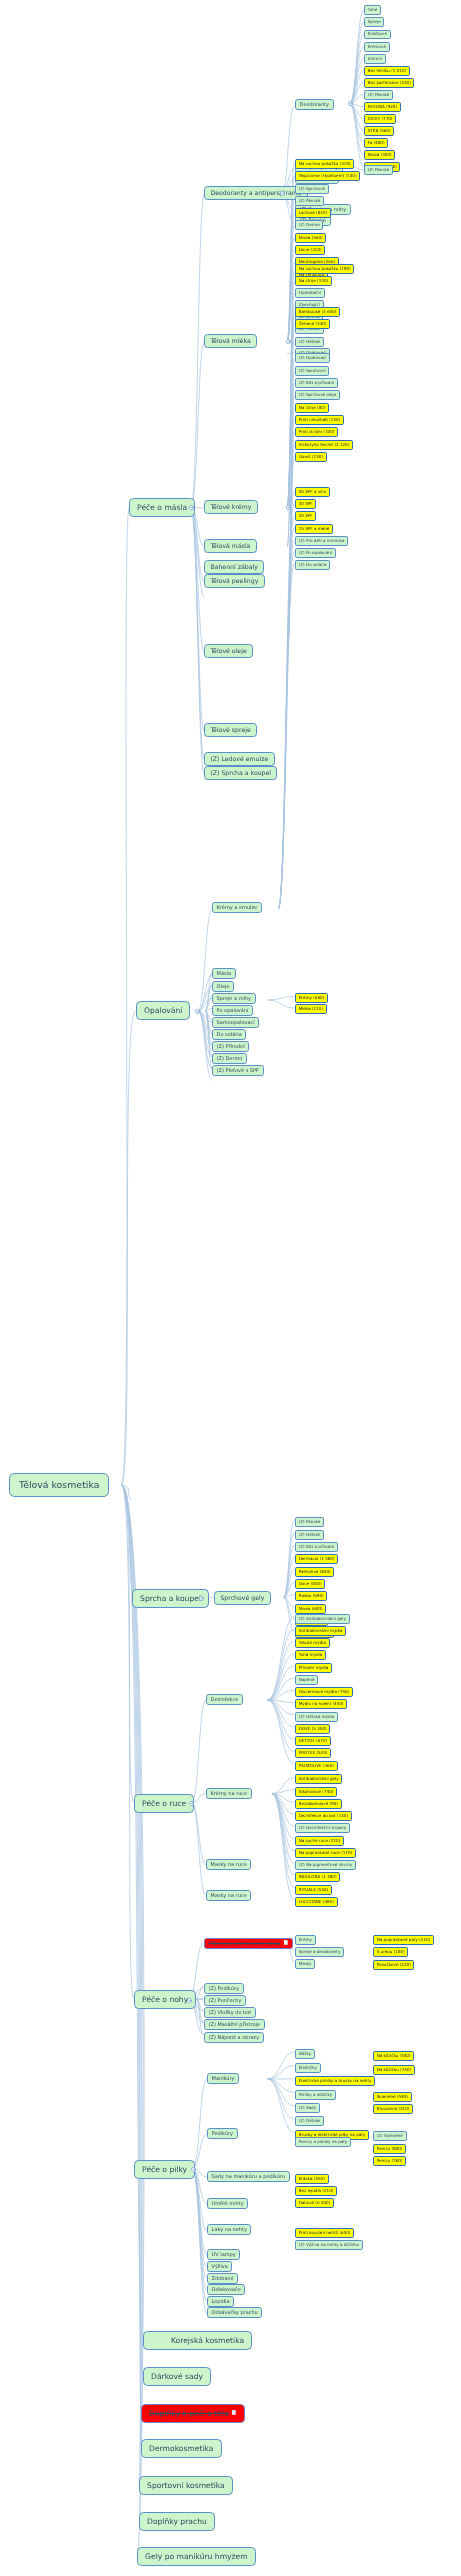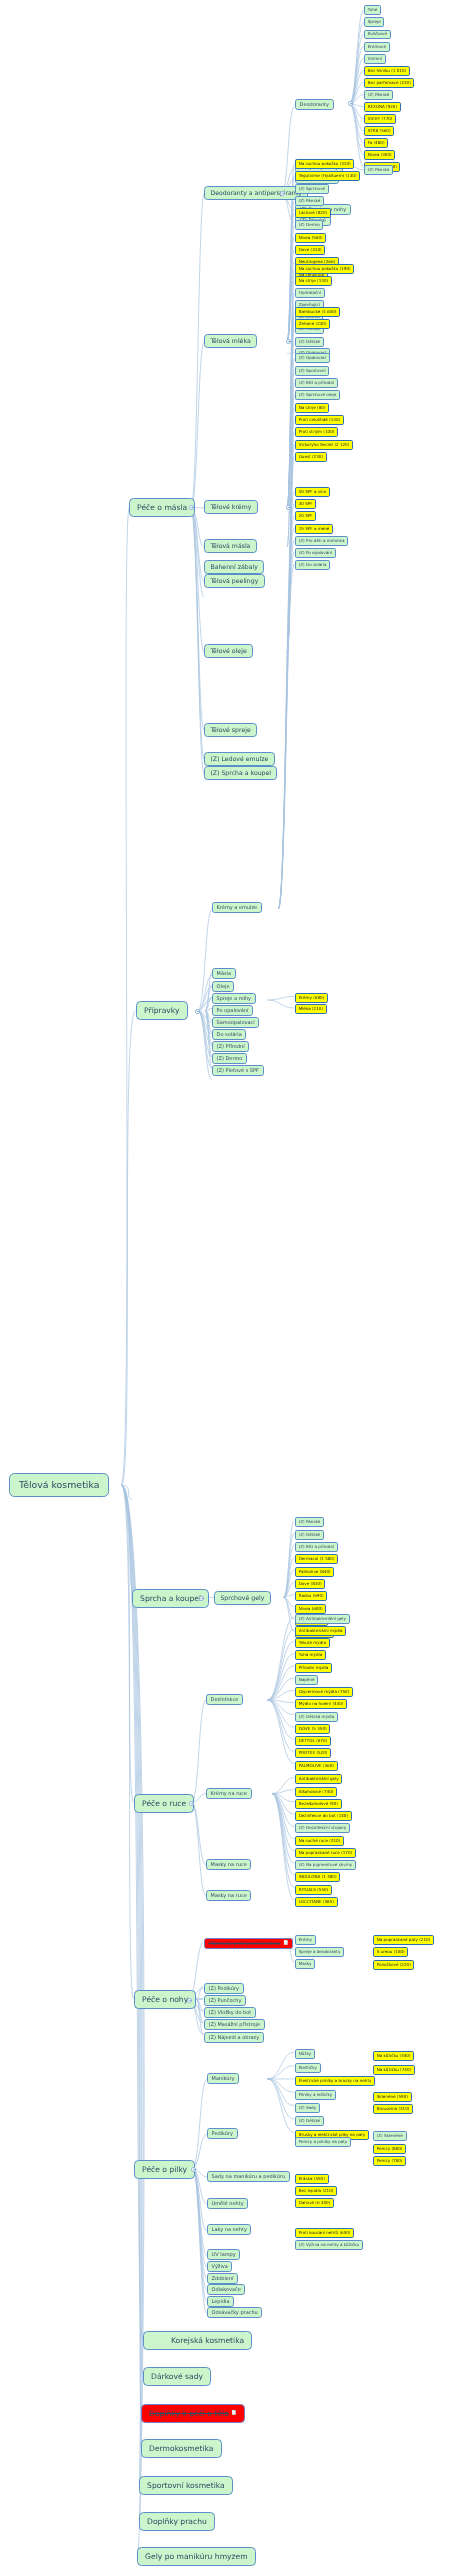--- a/index.html
+++ b/index.html
@@ -245,21 +245,21 @@
   </svg>
 
   <div class="node n-green t-root" style="left:9px; top:1473px;align-items:center;">
     <span class="lbl">Tělová kosmetika</span>
   </div>
 
   <div class="node n-green t-1" style="left:129px; top:498px;">
     <span class="lbl">Péče o másla</span>
   </div>
   <div class="node n-green t-1" style="left:136px; top:1001px;">
-    <span class="lbl">Přípravky</span>
+    <span class="lbl">Opalování</span>
   </div>
   <div class="node n-green t-1" style="left:132px; top:1589px;">
     <span class="lbl">Sprcha a koupel</span>
   </div>
   <div class="node n-green t-1" style="left:134px; top:1794px;">
     <span class="lbl">Péče o ruce</span>
   </div>
   <div class="node n-green t-1" style="left:134px; top:1990px;">
     <span class="lbl">Péče o nohy</span>
   </div>

